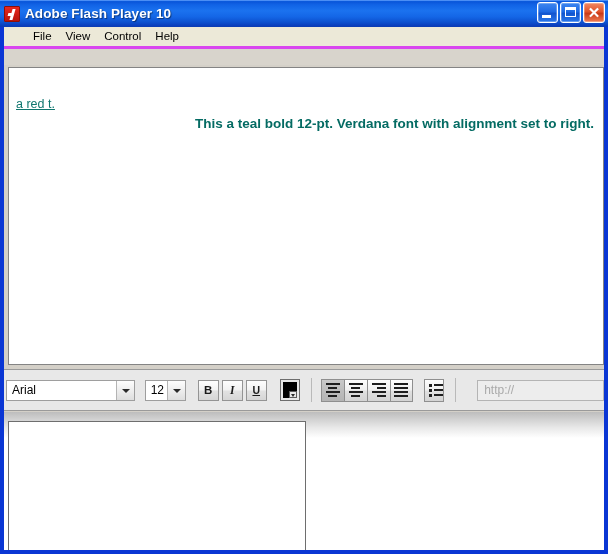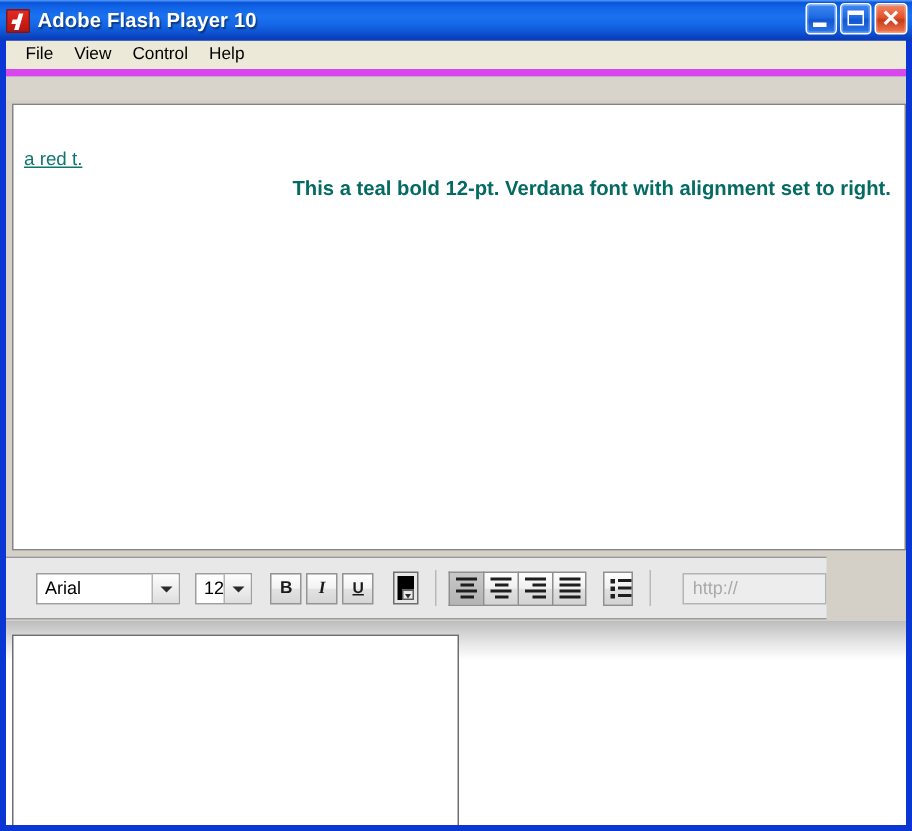--- a/index.html
+++ b/index.html
@@ -121,22 +121,22 @@
     text-align: center;
     font-family: "Liberation Sans", sans-serif;
   }
 
   
   .menubar {
     height: 19px;
     background: #ece9d8;
     display: flex;
     align-items: center;
-    padding-left: 6px;
-    border-bottom: 5px solid #d946ef;
+    padding-left: 22px;
+    border-bottom: 3px solid #d946ef;
     flex: 0 0 auto;
   }
   .menu-item {
     font-size: 11.5px;
     color: #000000;
     padding: 1px 7px 2px 7px;
     white-space: nowrap;
   }
 
   
@@ -184,28 +184,28 @@
     color: #046b63;
     font-weight: bold;
     font-size: 13.5px;
     line-height: 18px;
   }
 
   
   .toolbar {
     position: absolute;
     left: 0; top: 320px;
-    width: 547px; height: 42px;
+    width: 600px; height: 42px;
     background: #e8e8e8;
     border-top: 1px solid #9a9a9a;
     border-bottom: 1px solid #9a9a9a;
     box-sizing: border-box;
     display: flex;
     align-items: center;
-    padding-left: 20px;
+    padding-left: 2px;
   }
   .combo {
     height: 21px;
     box-sizing: border-box;
     background: #ffffff;
     border: 1px solid #9e9e9e;
     display: flex;
     align-items: center;
     font-size: 12px;
     color: #000000;

